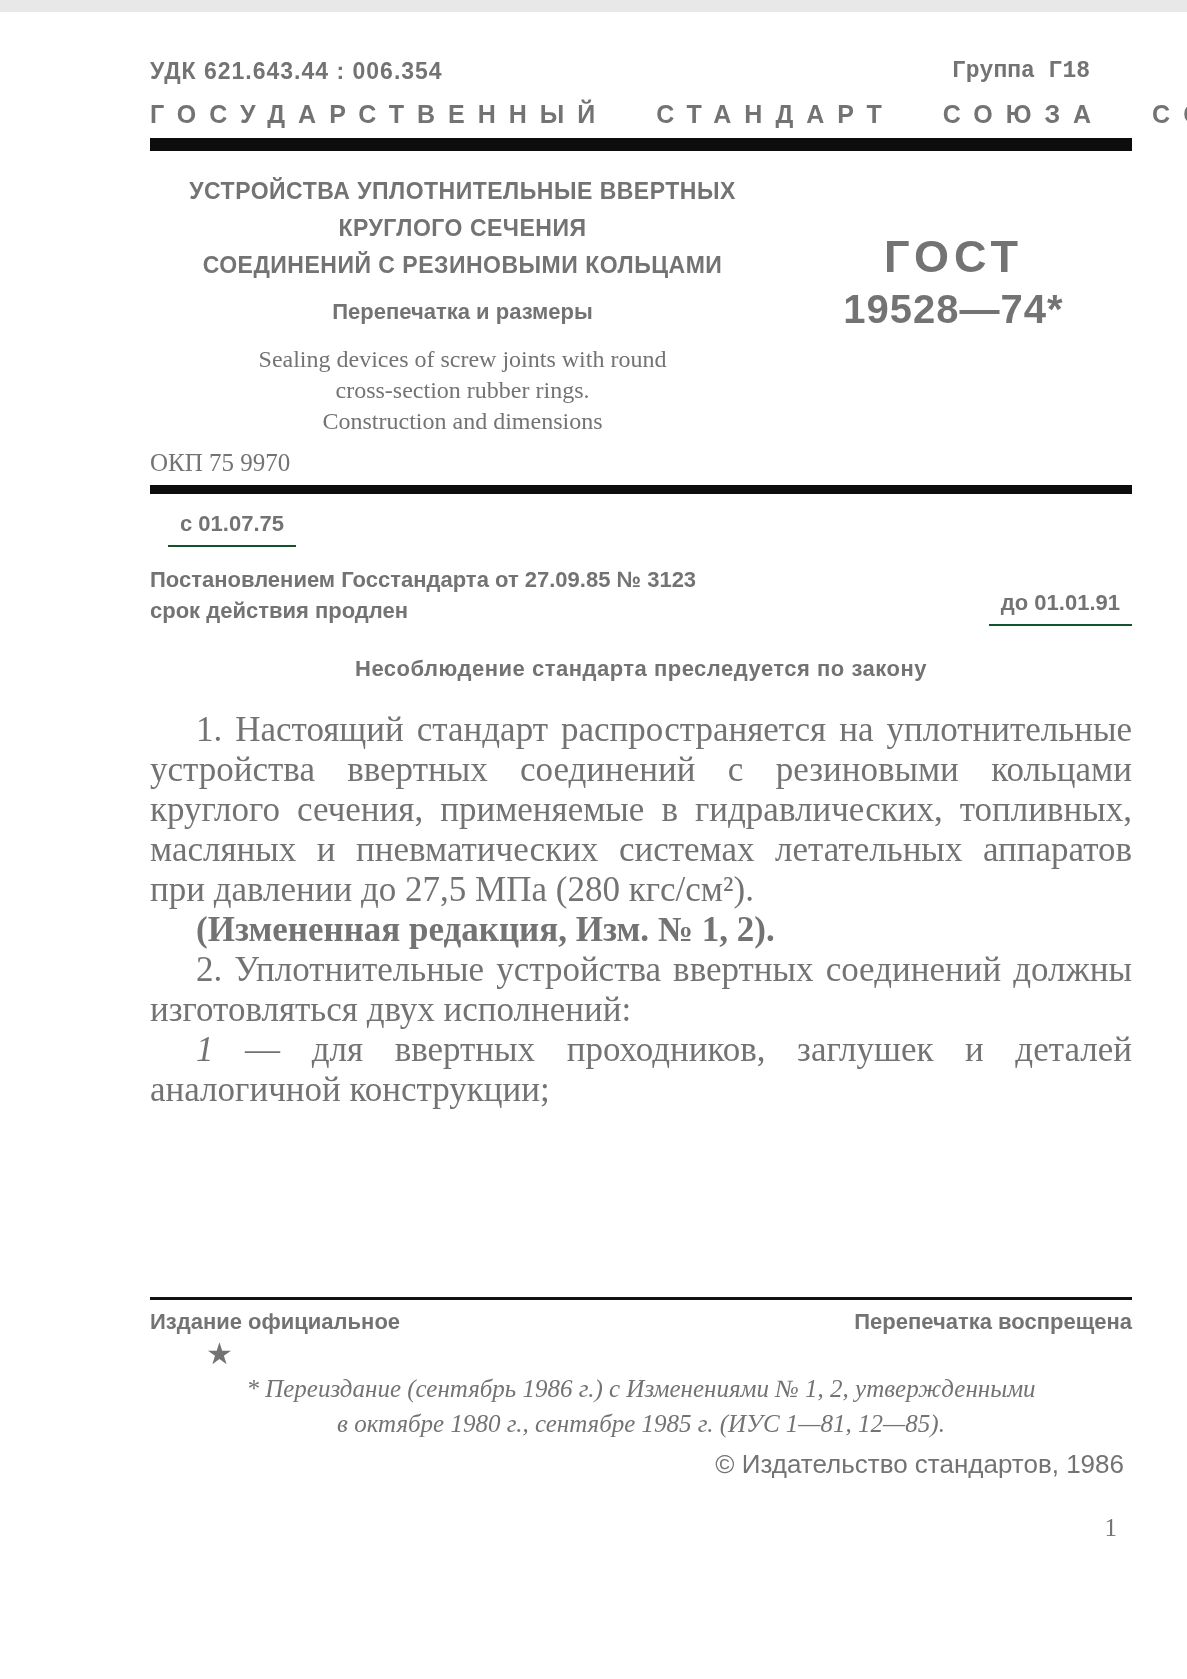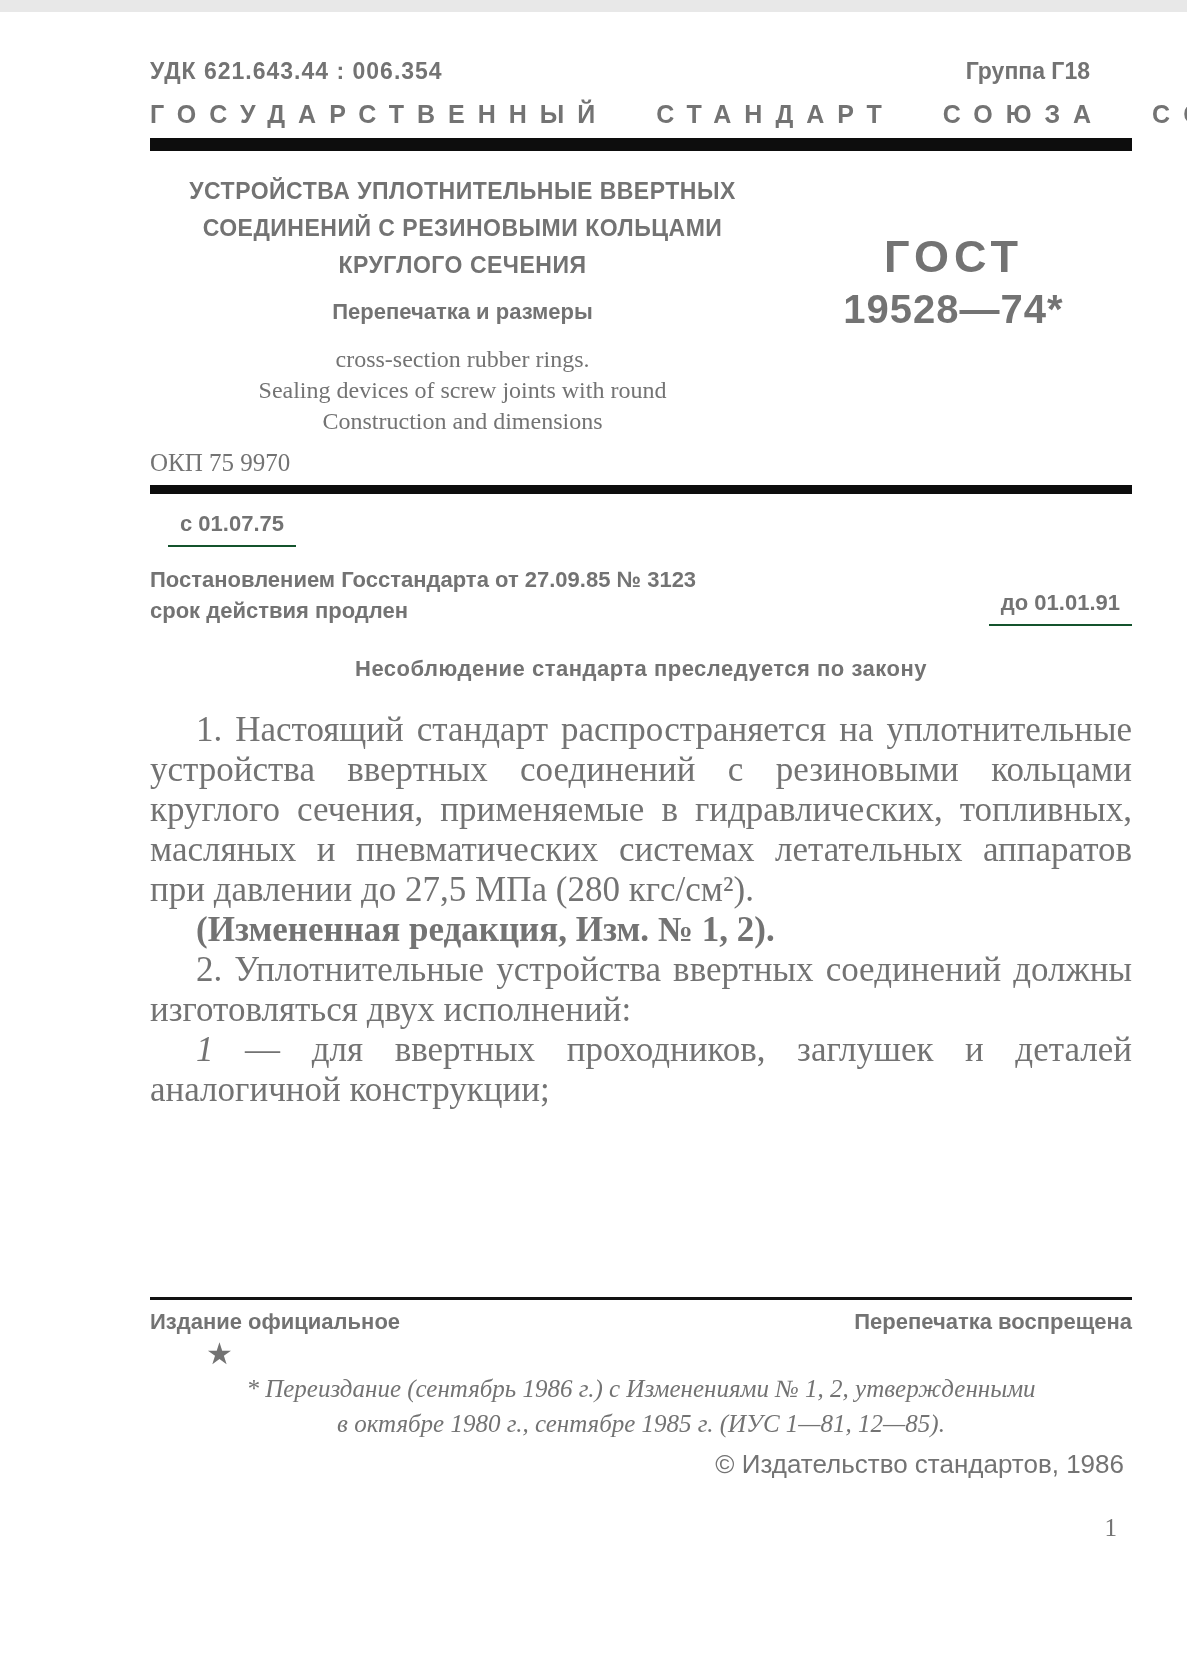--- a/index.html
+++ b/index.html
@@ -5,21 +5,21 @@
   html,body { margin:0; padding:0; background:#e8e8e8; }
   .page {
     width:1187px; height:1679px; background:#ffffff; color:#737373;
     position:relative; overflow:hidden; margin:12px auto;
     font-family:"Liberation Sans", sans-serif;
   }
   .content { position:absolute; left:150px; width:982px; top:46px; }
 
   .top-row { display:flex; justify-content:space-between; align-items:flex-start; }
   .udk { font-weight:bold; font-size:23px; letter-spacing:1px; }
-  .group { font-weight:bold; font-size:23px; margin-right:42px; }
+  .group { font-weight:bold; font-size:23px; margin-right:42px;font-family:Liberation Mono, monospace; }
 
   .header-title {
     margin-top:15px; font-weight:bold; font-size:25px;
     letter-spacing:13px; word-spacing:28px; white-space:nowrap;
   }
   .bar-thick { height:13px; background:#0d0d0d; margin-top:9px; }
   .bar-mid   { height:9px;  background:#0d0d0d; margin-top:8px; }
 
   .cols { display:flex; margin-top:22px; }
   .col-left { width:625px; text-align:center; }
@@ -64,27 +64,27 @@
       <span class="group">Группа Г18</span>
     </div>
 
     <div class="header-title">ГОСУДАРСТВЕННЫЙ СТАНДАРТ СОЮЗА ССР</div>
     <div class="bar-thick"></div>
 
     <div class="cols">
       <div class="col-left">
         <div class="rus-title">
           <div>УСТРОЙСТВА УПЛОТНИТЕЛЬНЫЕ ВВЕРТНЫХ</div>
+          <div>КРУГЛОГО СЕЧЕНИЯ</div>
           <div>СОЕДИНЕНИЙ С РЕЗИНОВЫМИ КОЛЬЦАМИ</div>
-          <div>КРУГЛОГО СЕЧЕНИЯ</div>
         </div>
         <div class="subtitle">Перепечатка и размеры</div>
         <div class="eng">
+          <div>Sealing devices of screw joints with round</div>
           <div>cross-section rubber rings.</div>
-          <div>Sealing devices of screw joints with round</div>
           <div>Construction and dimensions</div>
         </div>
         <div class="okp">ОКП 75 9970</div>
       </div>
       <div class="col-right">
         <div class="gost-label">ГОСТ</div>
         <div class="gost-number">19528—74*</div>
       </div>
     </div>
 

